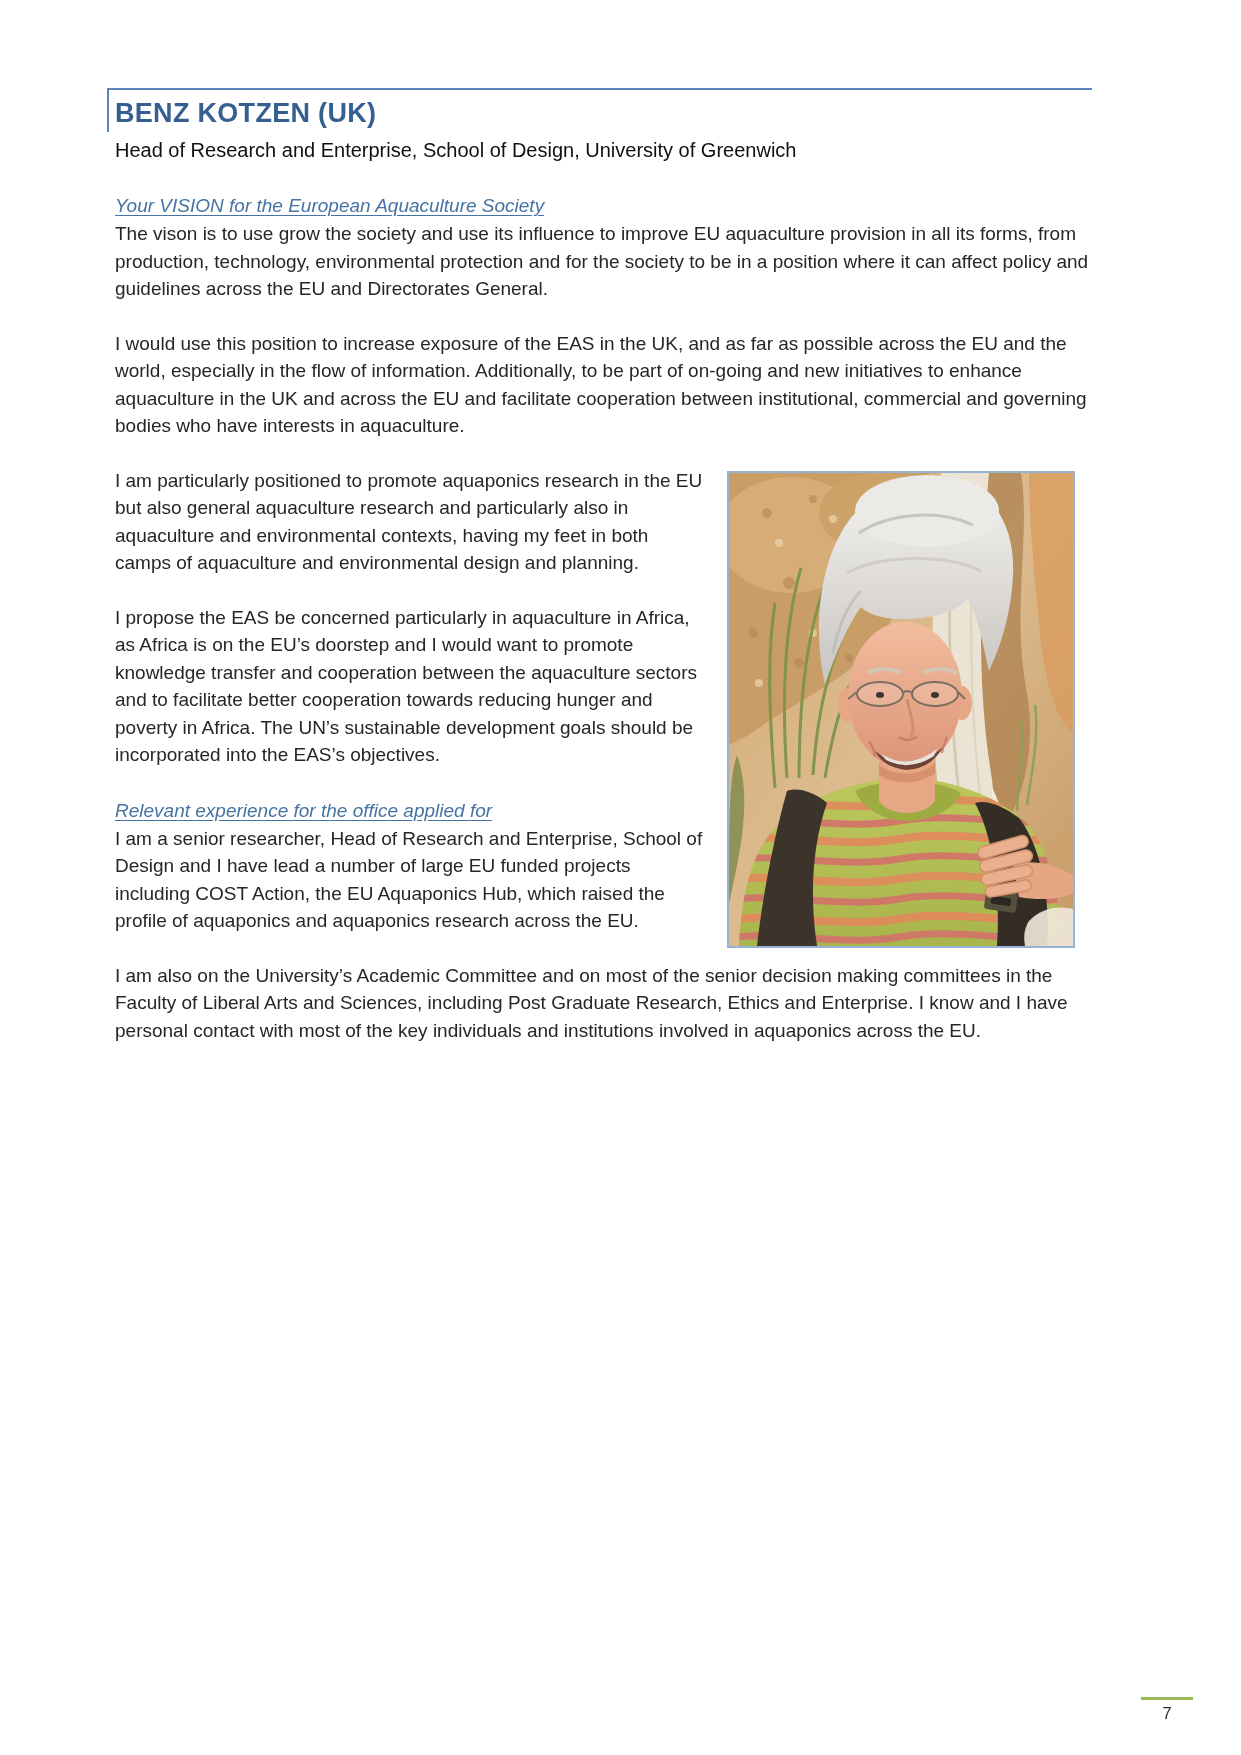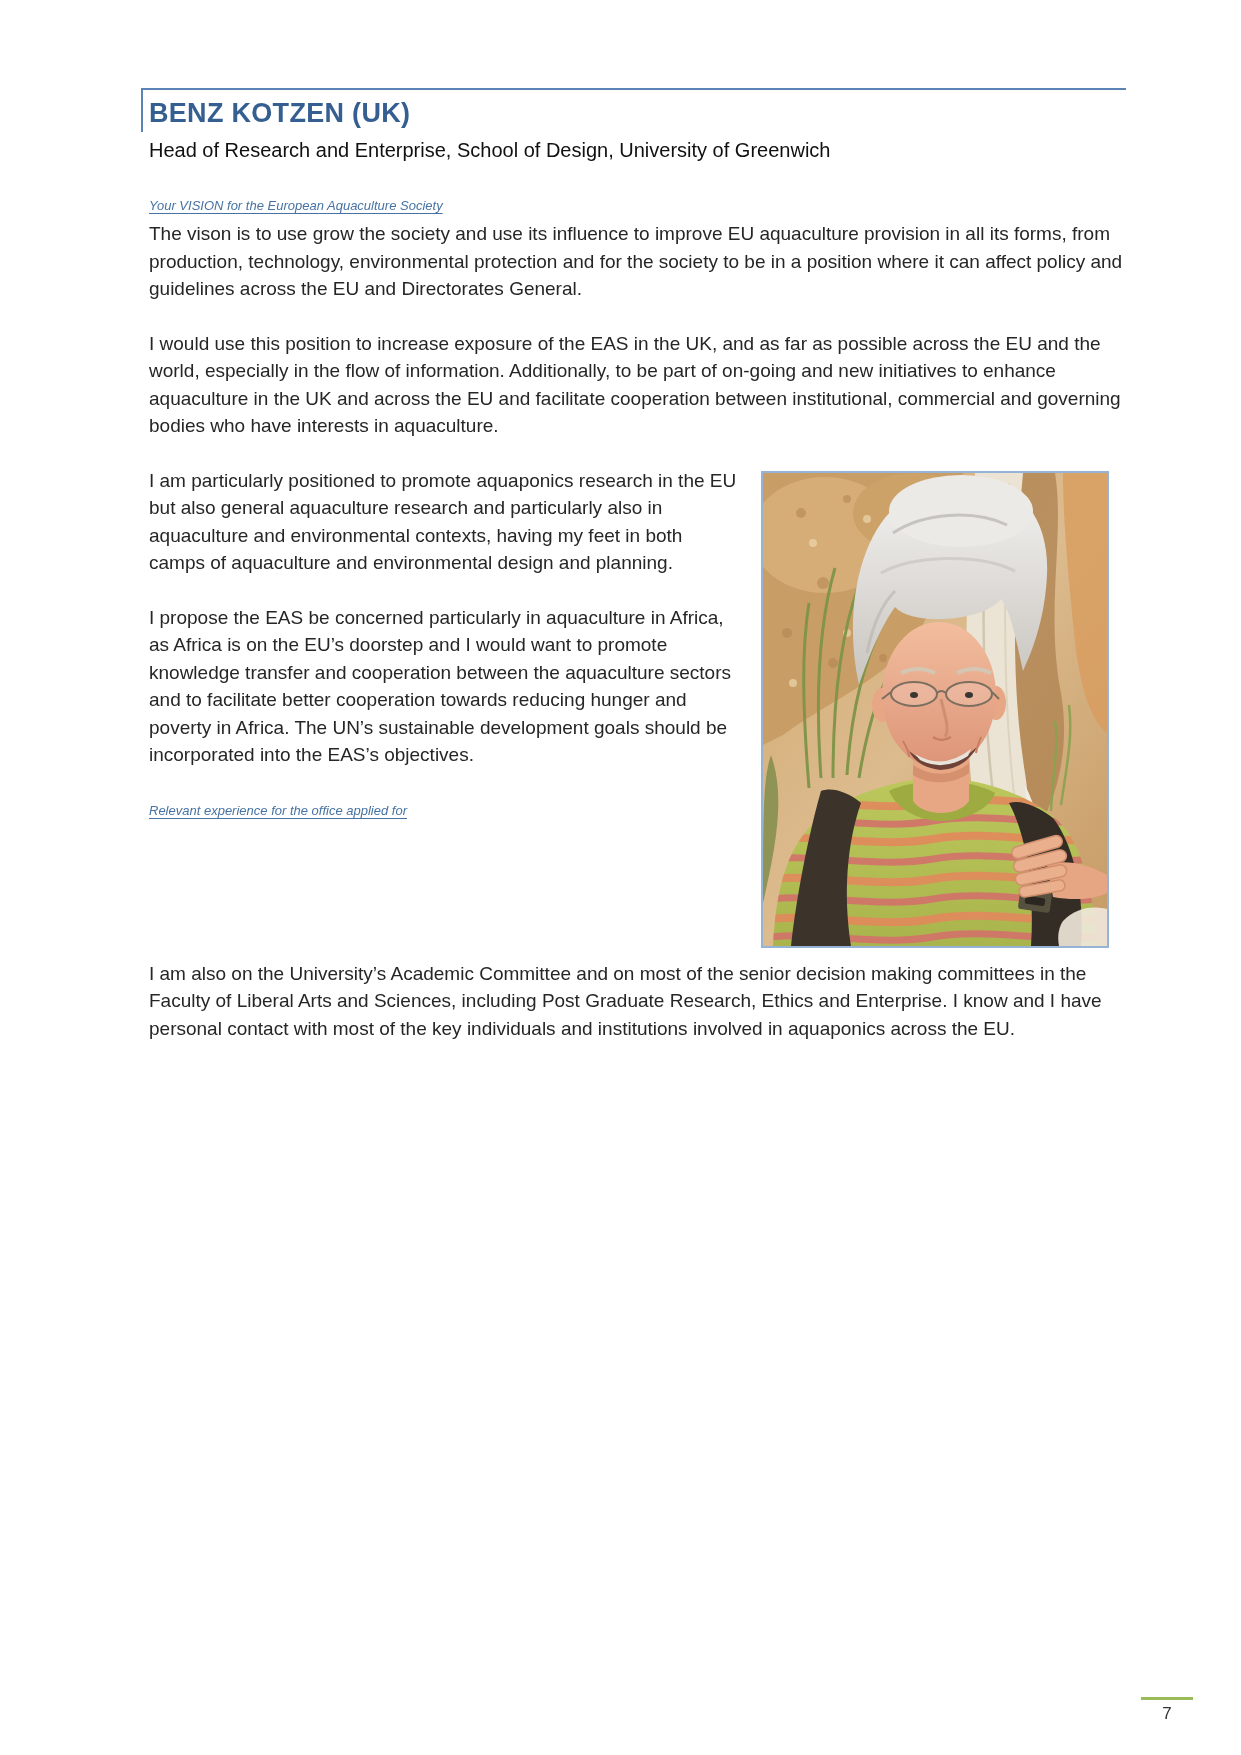--- a/index.html
+++ b/index.html
@@ -8,21 +8,21 @@
     background:#ffffff;
     font-family:"Liberation Sans", sans-serif;
     color:#262626;
     position:relative;
     overflow:hidden;
   }
   .page { position:absolute; inset:0; }
 
   .content {
     position:absolute;
-    left:149px; top:88px;
+    left:115px; top:88px;
     width:977px;
     font-size:19px;
     line-height:27.5px;
   }
 
   .doc-header {
     margin-left:-8px;
     border-top:2px solid #5b83b5;
   }
   h1.doc-title {
@@ -38,21 +38,21 @@
   p.subtitle {
     margin:5px 0 0 8px;
     font-weight:normal;
     color:#101010;
     font-size:20px;
     line-height:27px;
   }
 
   h3.question {
     margin:28px 0 1px 0;
-    font-size:13px;
+    font-size:19px;
     line-height:27px;
     font-style:italic;
     font-weight:normal;
     color:#4673A3;
     text-decoration:underline;
     text-underline-offset:3px;
   }
   .content p.body { margin:0 0 27px 0; }
   .content p.clear-left { clear:both; }
 
@@ -237,20 +237,21 @@
           <path d="M300,448 C312,436 326,432 344,436 L344,473 L296,473 C294,462 296,454 300,448 Z" fill="#efe9dc" opacity="0.9"></path>
         </svg>
       </figure>
 
       <p class="body">I am particularly positioned to promote aquaponics research in the EU but also general aquaculture research and particularly also in aquaculture and environmental contexts, having my feet in both camps of aquaculture and environmental design and planning.</p>
       <p class="body">I propose the EAS be concerned particularly in aquaculture in Africa, as Africa is on the EU’s doorstep and I would want to promote knowledge transfer and cooperation between the aquaculture sectors and to facilitate better cooperation towards reducing hunger and poverty in Africa. The UN’s sustainable development goals should be incorporated into the EAS’s objectives.</p>
     </section>
 
     <section>
       <h3 class="question">Relevant experience for the office applied for</h3>
+      <p class="body">I am a senior researcher, Head of Research and Enterprise, School of Design and I have lead a number of large EU funded projects including COST Action, the EU Aquaponics Hub, which raised the profile of aquaponics and aquaponics research across the EU.</p>
       <p class="body clear-left">I am also on the University’s Academic Committee and on most of the senior decision making committees in the Faculty of Liberal Arts and Sciences, including Post Graduate Research, Ethics and Enterprise. I know and I have personal contact with most of the key individuals and institutions involved in aquaponics across the EU.</p>
     </section>
 
   </div>
 
   <footer class="page-footer">
     <div class="footer-rule"></div>
     <div class="page-number">7</div>
   </footer>
 </div>

